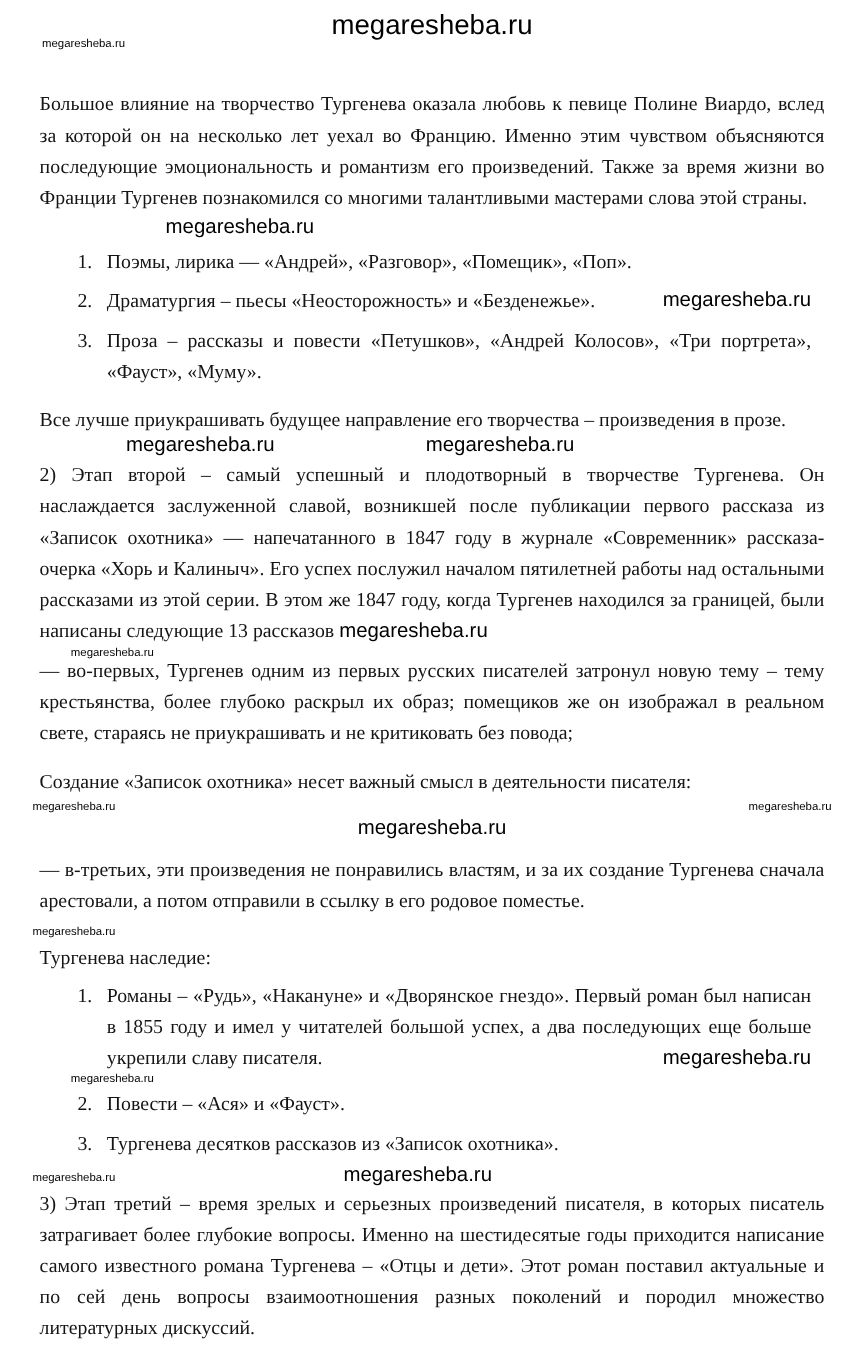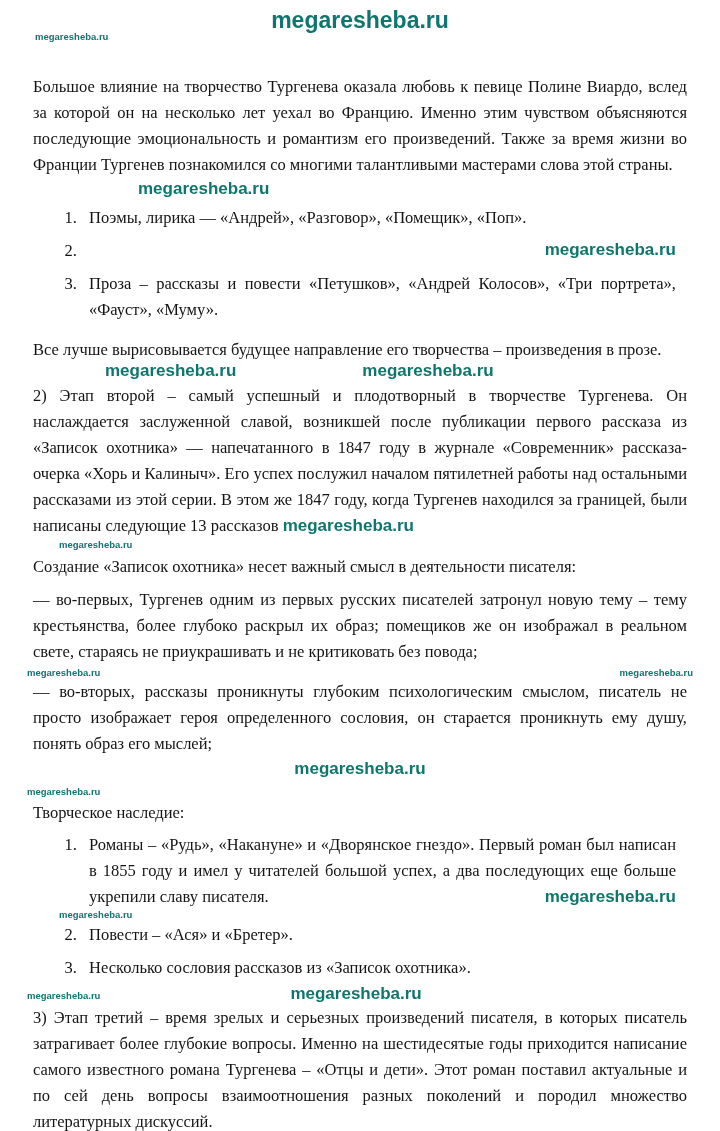--- a/index.html
+++ b/index.html
@@ -11,22 +11,22 @@
   }
   .page {
     position:relative;
     width:720px; height:1131px;
     padding:6px 33px 0 33px;
     overflow:hidden;
     background:#ffffff;
   }
   .wm {
     font-family:"Liberation Sans", sans-serif;
-    font-weight:700;
-    color:#0f766e;
+    font-weight:400;
+    color:#000000;
     white-space:nowrap;
   }
   .wm-top { display:block; text-align:center; font-size:23px; line-height:28px; }
   .wm-mid { font-size:17px; line-height:20px; }
   .wm-tiny { font-size:9.5px; line-height:11px; }
   p.txt {
     font-size:16.5px;
     line-height:26px;
     text-align:justify;
   }
@@ -55,72 +55,73 @@
   <div class="row" style="margin:1px 0 0 105px;">
     <span class="wm wm-mid">megaresheba.ru</span>
   </div>
 
 
   <ol class="num">
     <li>
       <span>Поэмы, лирика — «Андрей», «Разговор», «Помещик», «Поп».</span>
     </li>
     <li>
+      <span>Драматургия – пьесы «Неосторожность» и «Безденежье».</span>
       <span class="wm wm-mid abs" style="right:0; top:2px;">megaresheba.ru</span>
     </li>
     <li>
       <span>Проза – рассказы и повести «Петушков», «Андрей Колосов», «Три портрета», «Фауст», «Муму».</span>
     </li>
   </ol>
 
-  <p class="txt" style="margin-top:14px;">Все лучше вырисовывается будущее направление его творчества – произведения в прозе.</p>
+  <p class="txt" style="margin-top:14px;">Все лучше приукрашивать будущее направление его творчества – произведения в прозе.</p>
 
   <div class="row" style="margin:-2px 0 0 72px;">
     <span class="wm wm-mid">megaresheba.ru</span>
     <span class="wm wm-mid" style="margin-left:122px;">megaresheba.ru</span>
   </div>
 
   <div class="rel">
     <p class="txt" style="margin-top:2px;"><span>2) Этап второй – самый успешный и плодотворный в творчестве Тургенева. Он наслаждается заслуженной славой, возникшей после публикации первого рассказа из «Записок охотника» — напечатанного в 1847 году в журнале «Современник» рассказа-очерка «Хорь и Калиныч». Его успех послужил началом пятилетней работы над остальными рассказами из этой серии. В этом же 1847 году, когда Тургенев находился за границей, были написаны следующие 13 рассказов</span> <span class="wm wm-mid">megaresheba.ru</span></p>
     <span class="wm wm-tiny abs" style="left:26px; bottom:-11px;">megaresheba.ru</span>
   </div>
 
+  <p class="txt" style="margin-top:7px;">— во-первых, Тургенев одним из первых русских писателей затронул новую тему – тему крестьянства, более глубоко раскрыл их образ; помещиков же он изображал в реальном свете, стараясь не приукрашивать и не критиковать без повода;</p>
+
   <p class="txt" style="margin-top:15px;">Создание «Записок охотника» несет важный смысл в деятельности писателя:</p>
-
-  <p class="txt" style="margin-top:7px;">— во-первых, Тургенев одним из первых русских писателей затронул новую тему – тему крестьянства, более глубоко раскрыл их образ; помещиков же он изображал в реальном свете, стараясь не приукрашивать и не критиковать без повода;</p>
 
   <div class="flexrow" style="margin:2px -6px 0 -6px;">
     <span class="wm wm-tiny">megaresheba.ru</span>
     <span class="wm wm-tiny">megaresheba.ru</span>
   </div>
 
-  <p class="txt" style="margin-top:1px;">— во-вторых, рассказы проникнуты глубоким психологическим смыслом, писатель не просто изображает героя определенного сословия, он старается проникнуть ему душу, понять образ его мыслей;</p>
 
   <div class="row" style="margin-top:2px; text-align:center;">
     <span class="wm wm-mid">megaresheba.ru</span>
   </div>
 
+  <p class="txt" style="margin-top:12px;">— в-третьих, эти произведения не понравились властям, и за их создание Тургенева сначала арестовали, а потом отправили в ссылку в его родовое поместье.</p>
 
   <div class="row" style="margin:2px 0 0 -6px;">
     <span class="wm wm-tiny">megaresheba.ru</span>
   </div>
 
-  <p class="txt" style="margin-top:1px;">Творческое наследие:</p>
+  <p class="txt" style="margin-top:1px;">Тургенева наследие:</p>
 
   <ol class="num">
     <li>
       <span>Романы – «Рудь», «Накануне» и «Дворянское гнездо». Первый роман был написан в 1855 году и имел у читателей большой успех, а два последующих еще больше укрепили славу писателя.</span>
       <span class="wm wm-mid abs" style="right:0; bottom:3px;">megaresheba.ru</span>
       <span class="wm wm-tiny abs" style="left:-22px; bottom:-10px;">megaresheba.ru</span>
     </li>
     <li style="margin-top:12px;">
-      <span>Повести – «Ася» и «Бретер».</span>
+      <span>Повести – «Ася» и «Фауст».</span>
     </li>
     <li>
-      <span>Несколько сословия рассказов из «Записок охотника».</span>
+      <span>Тургенева десятков рассказов из «Записок охотника».</span>
     </li>
   </ol>
 
   <div class="row" style="margin:-4px 0 0 -6px;">
     <span class="wm wm-tiny">megaresheba.ru</span>
     <span class="wm wm-mid" style="margin-left:186px;">megaresheba.ru</span>
   </div>
 
   <div class="rel">
     <p class="txt" style="margin-top:1px;">3) Этап третий – время зрелых и серьезных произведений писателя, в которых писатель затрагивает более глубокие вопросы. Именно на шестидесятые годы приходится написание самого известного романа Тургенева – «Отцы и дети». Этот роман поставил актуальные и по сей день вопросы взаимоотношения разных поколений и породил множество литературных дискуссий.</p>

